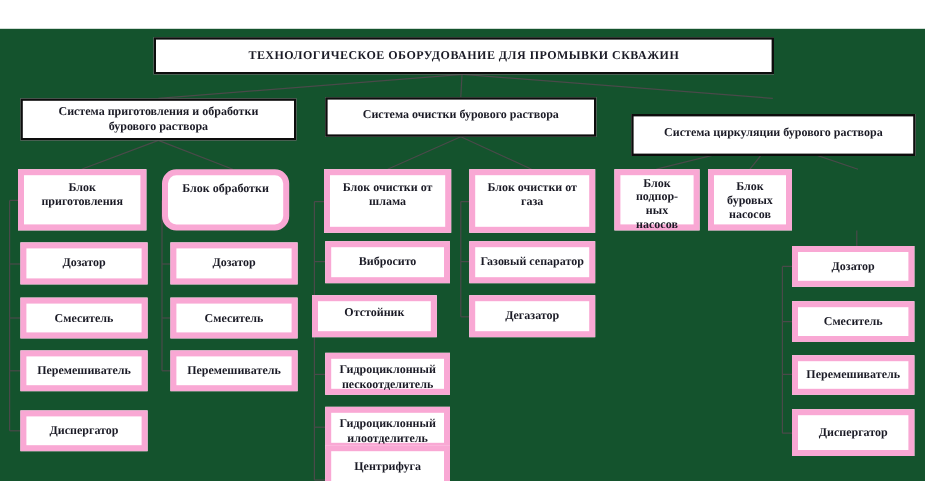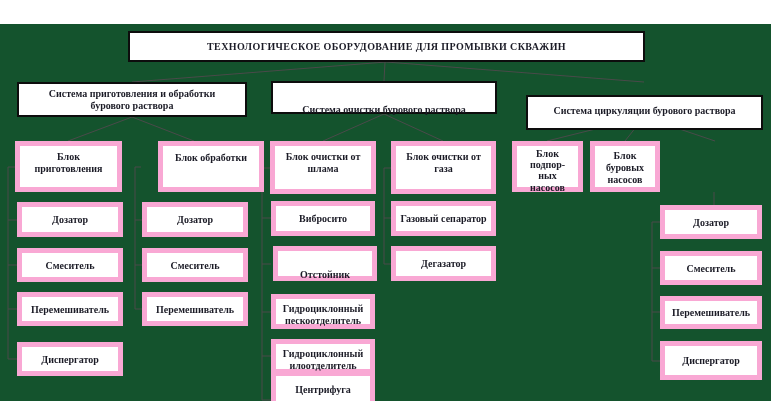--- a/index.html
+++ b/index.html
@@ -85,26 +85,26 @@
       <line x1="652" y1="244" x2="660" y2="244"></line>
       <line x1="652" y1="288" x2="660" y2="288"></line>
       <line x1="652" y1="337" x2="660" y2="337"></line>
     </g>
   </svg>
 
   <div class="node thick title" style="left:128px;top:7px;width:517px;height:31px;padding-top:8px;">ТЕХНОЛОГИЧЕСКОЕ ОБОРУДОВАНИЕ ДЛЯ ПРОМЫВКИ СКВАЖИН</div>
 
   <div class="node thick" style="left:17px;top:58px;width:230px;height:35px;padding-top:4px;">Система приготовления и обработки
 бурового раствора</div>
-  <div class="node thick" style="left:271px;top:57px;width:226px;height:33px;padding-top:21px;">Система очистки бурового раствора</div>
+  <div class="node thick" style="left:271px;top:57px;width:226px;height:33px;padding-top:7px;">Система очистки бурового раствора</div>
   <div class="node thick" style="left:526px;top:71px;width:237px;height:35px;padding-top:8px;">Система циркуляции бурового раствора</div>
 
   <div class="node thin" style="left:15px;top:117px;width:107px;height:51px;padding-top:5px;">Блок
 приготовления</div>
-  <div class="node thin" style="left:158px;top:117px;width:106px;height:51px;padding-top:6px;">Блок обработки</div>
+  <div class="node thin" style="left:135px;top:117px;width:106px;height:51px;padding-top:6px;border-radius:12px;">Блок обработки</div>
   <div class="node thin" style="left:270px;top:117px;width:106px;height:53px;padding-top:5px;">Блок очистки от
 шлама</div>
   <div class="node thin" style="left:391px;top:117px;width:105px;height:53px;padding-top:5px;">Блок очистки от
 газа</div>
   <div class="node thin tight" style="left:512px;top:117px;width:71px;height:51px;padding-top:2px;">Блок
 подпор-
 ных
 насосов</div>
   <div class="node thin" style="left:590px;top:117px;width:70px;height:51px;padding-top:4px;">Блок
 буровых
@@ -113,21 +113,21 @@
   <div class="node thin" style="left:17px;top:178px;width:106px;height:35px;padding-top:7px;">Дозатор</div>
   <div class="node thin" style="left:17px;top:224px;width:106px;height:34px;padding-top:7px;">Смеситель</div>
   <div class="node thin" style="left:17px;top:268px;width:106px;height:34px;padding-top:7px;">Перемешиватель</div>
   <div class="node thin" style="left:17px;top:318px;width:106px;height:34px;padding-top:7px;">Диспергатор</div>
 
   <div class="node thin" style="left:142px;top:178px;width:106px;height:35px;padding-top:7px;">Дозатор</div>
   <div class="node thin" style="left:142px;top:224px;width:106px;height:34px;padding-top:7px;">Смеситель</div>
   <div class="node thin" style="left:142px;top:268px;width:106px;height:34px;padding-top:7px;">Перемешиватель</div>
 
   <div class="node thin" style="left:271px;top:177px;width:104px;height:35px;padding-top:7px;">Вибросито</div>
-  <div class="node thin" style="left:273px;top:222px;width:104px;height:35px;padding-top:18px;">Отстойник</div>
+  <div class="node thin" style="left:260px;top:222px;width:104px;height:35px;padding-top:4px;">Отстойник</div>
   <div class="node thin" style="left:271px;top:270px;width:104px;height:35px;padding-top:4px;">Гидроциклонный
 пескоотделитель</div>
   <div class="node thin" style="left:271px;top:315px;width:104px;height:35px;padding-top:4px;">Гидроциклонный
 илоотделитель</div>
   <div class="node thin" style="left:271px;top:347px;width:104px;height:36px;padding-top:8px;">Центрифуга</div>
 
   <div class="node thin" style="left:391px;top:177px;width:105px;height:35px;padding-top:7px;">Газовый сепаратор</div>
   <div class="node thin" style="left:391px;top:222px;width:105px;height:35px;padding-top:7px;">Дегазатор</div>
 
   <div class="node thin" style="left:660px;top:181px;width:102px;height:34px;padding-top:7px;">Дозатор</div>

